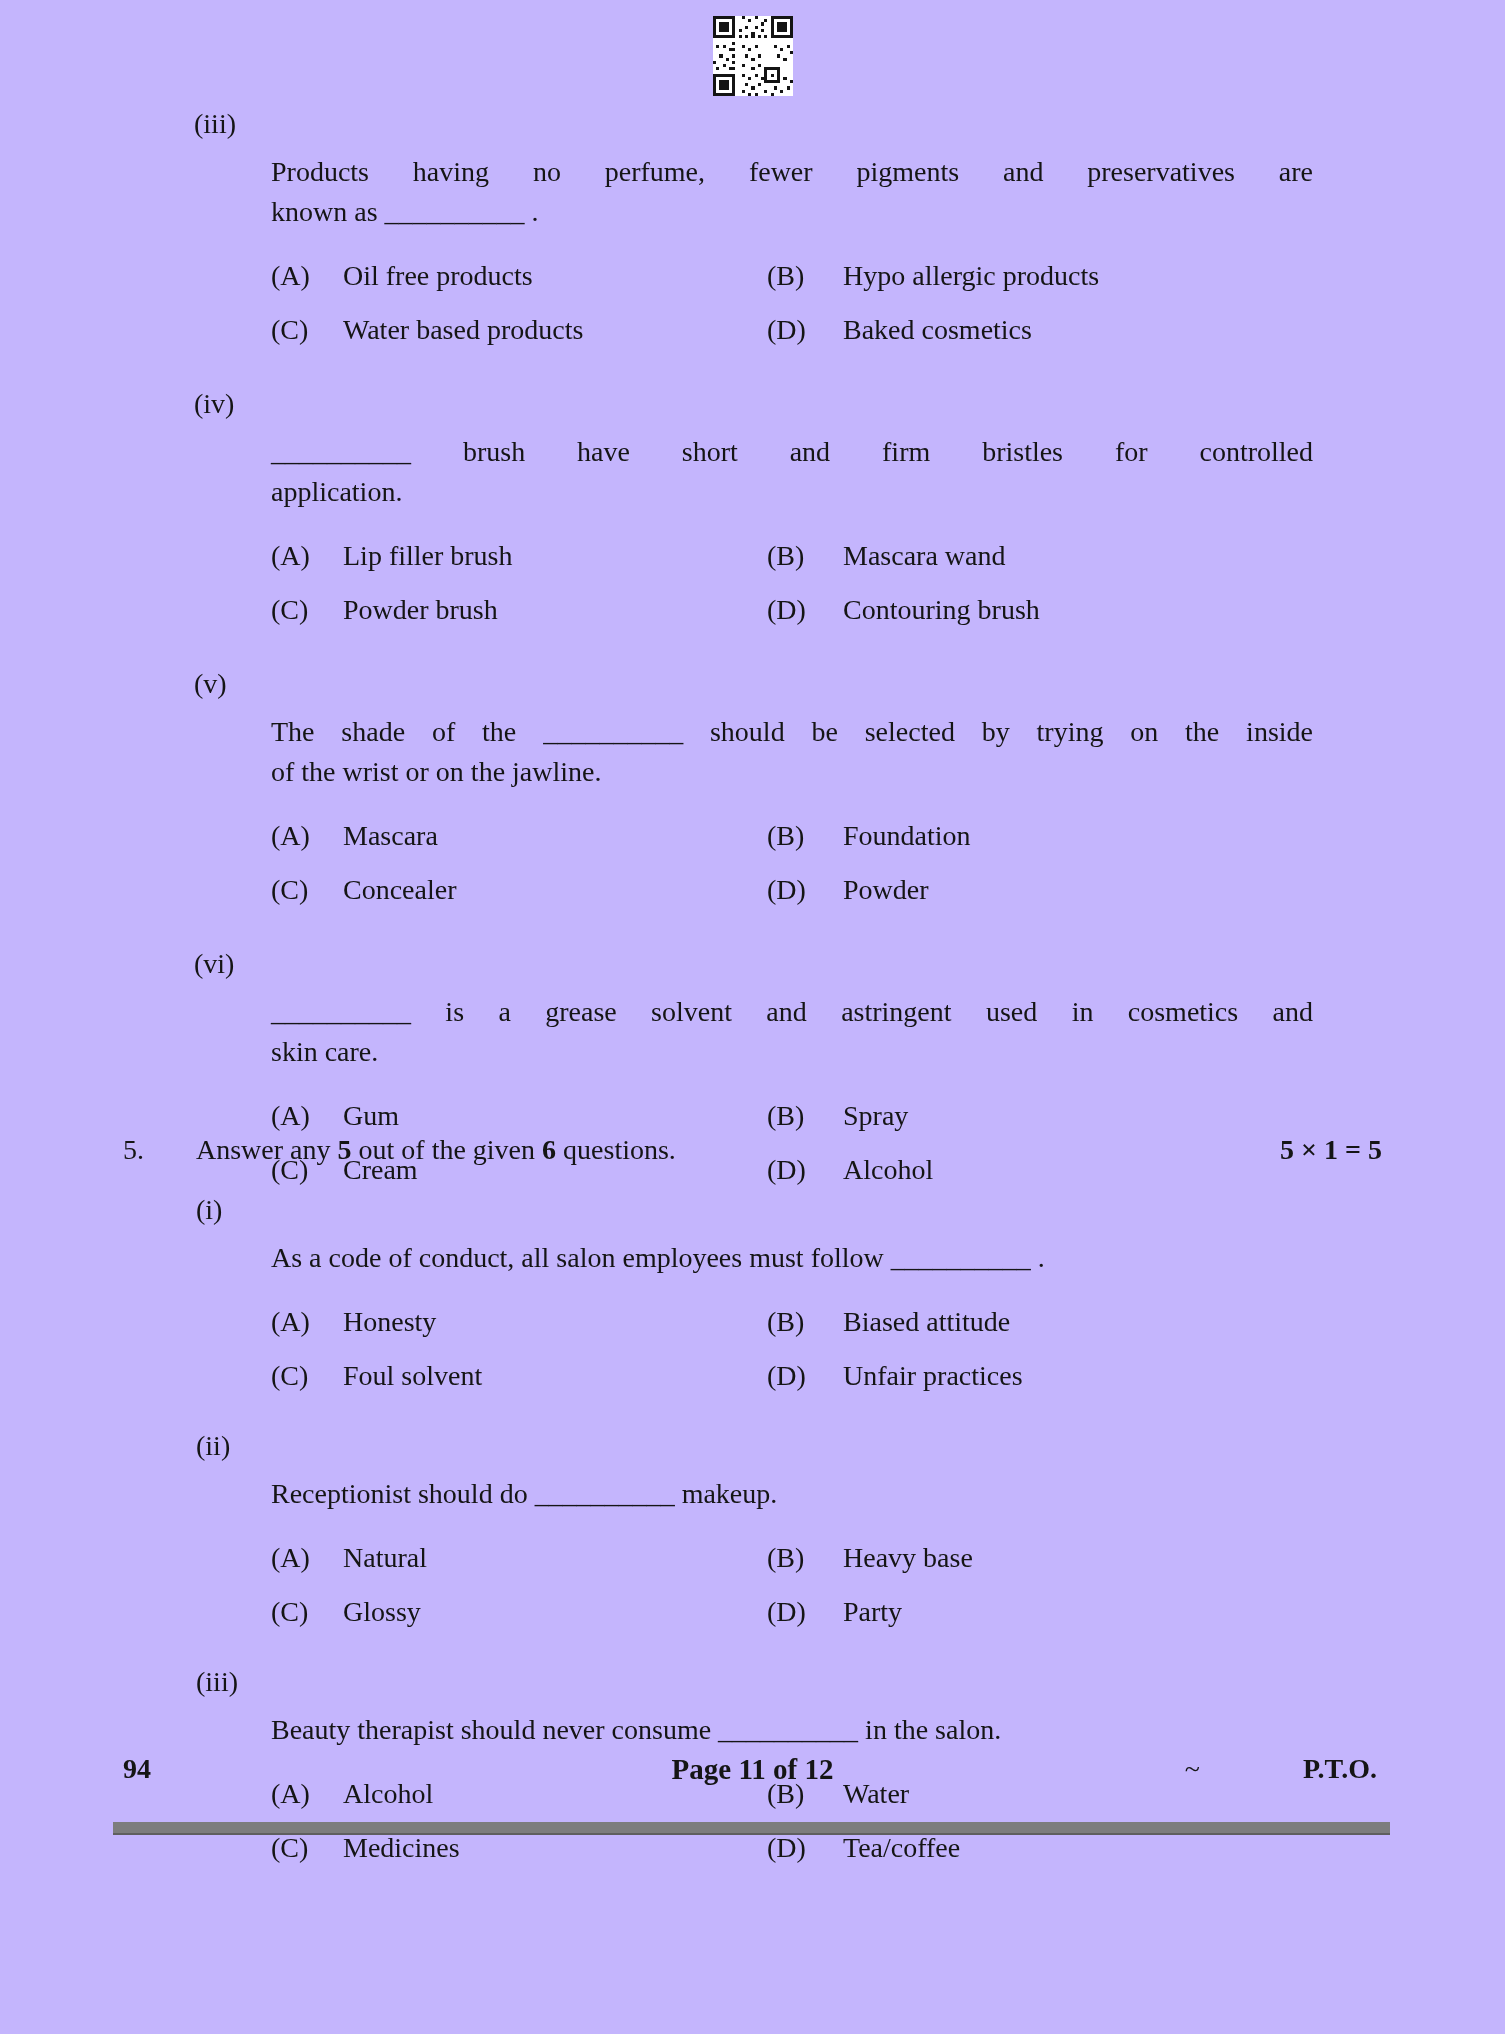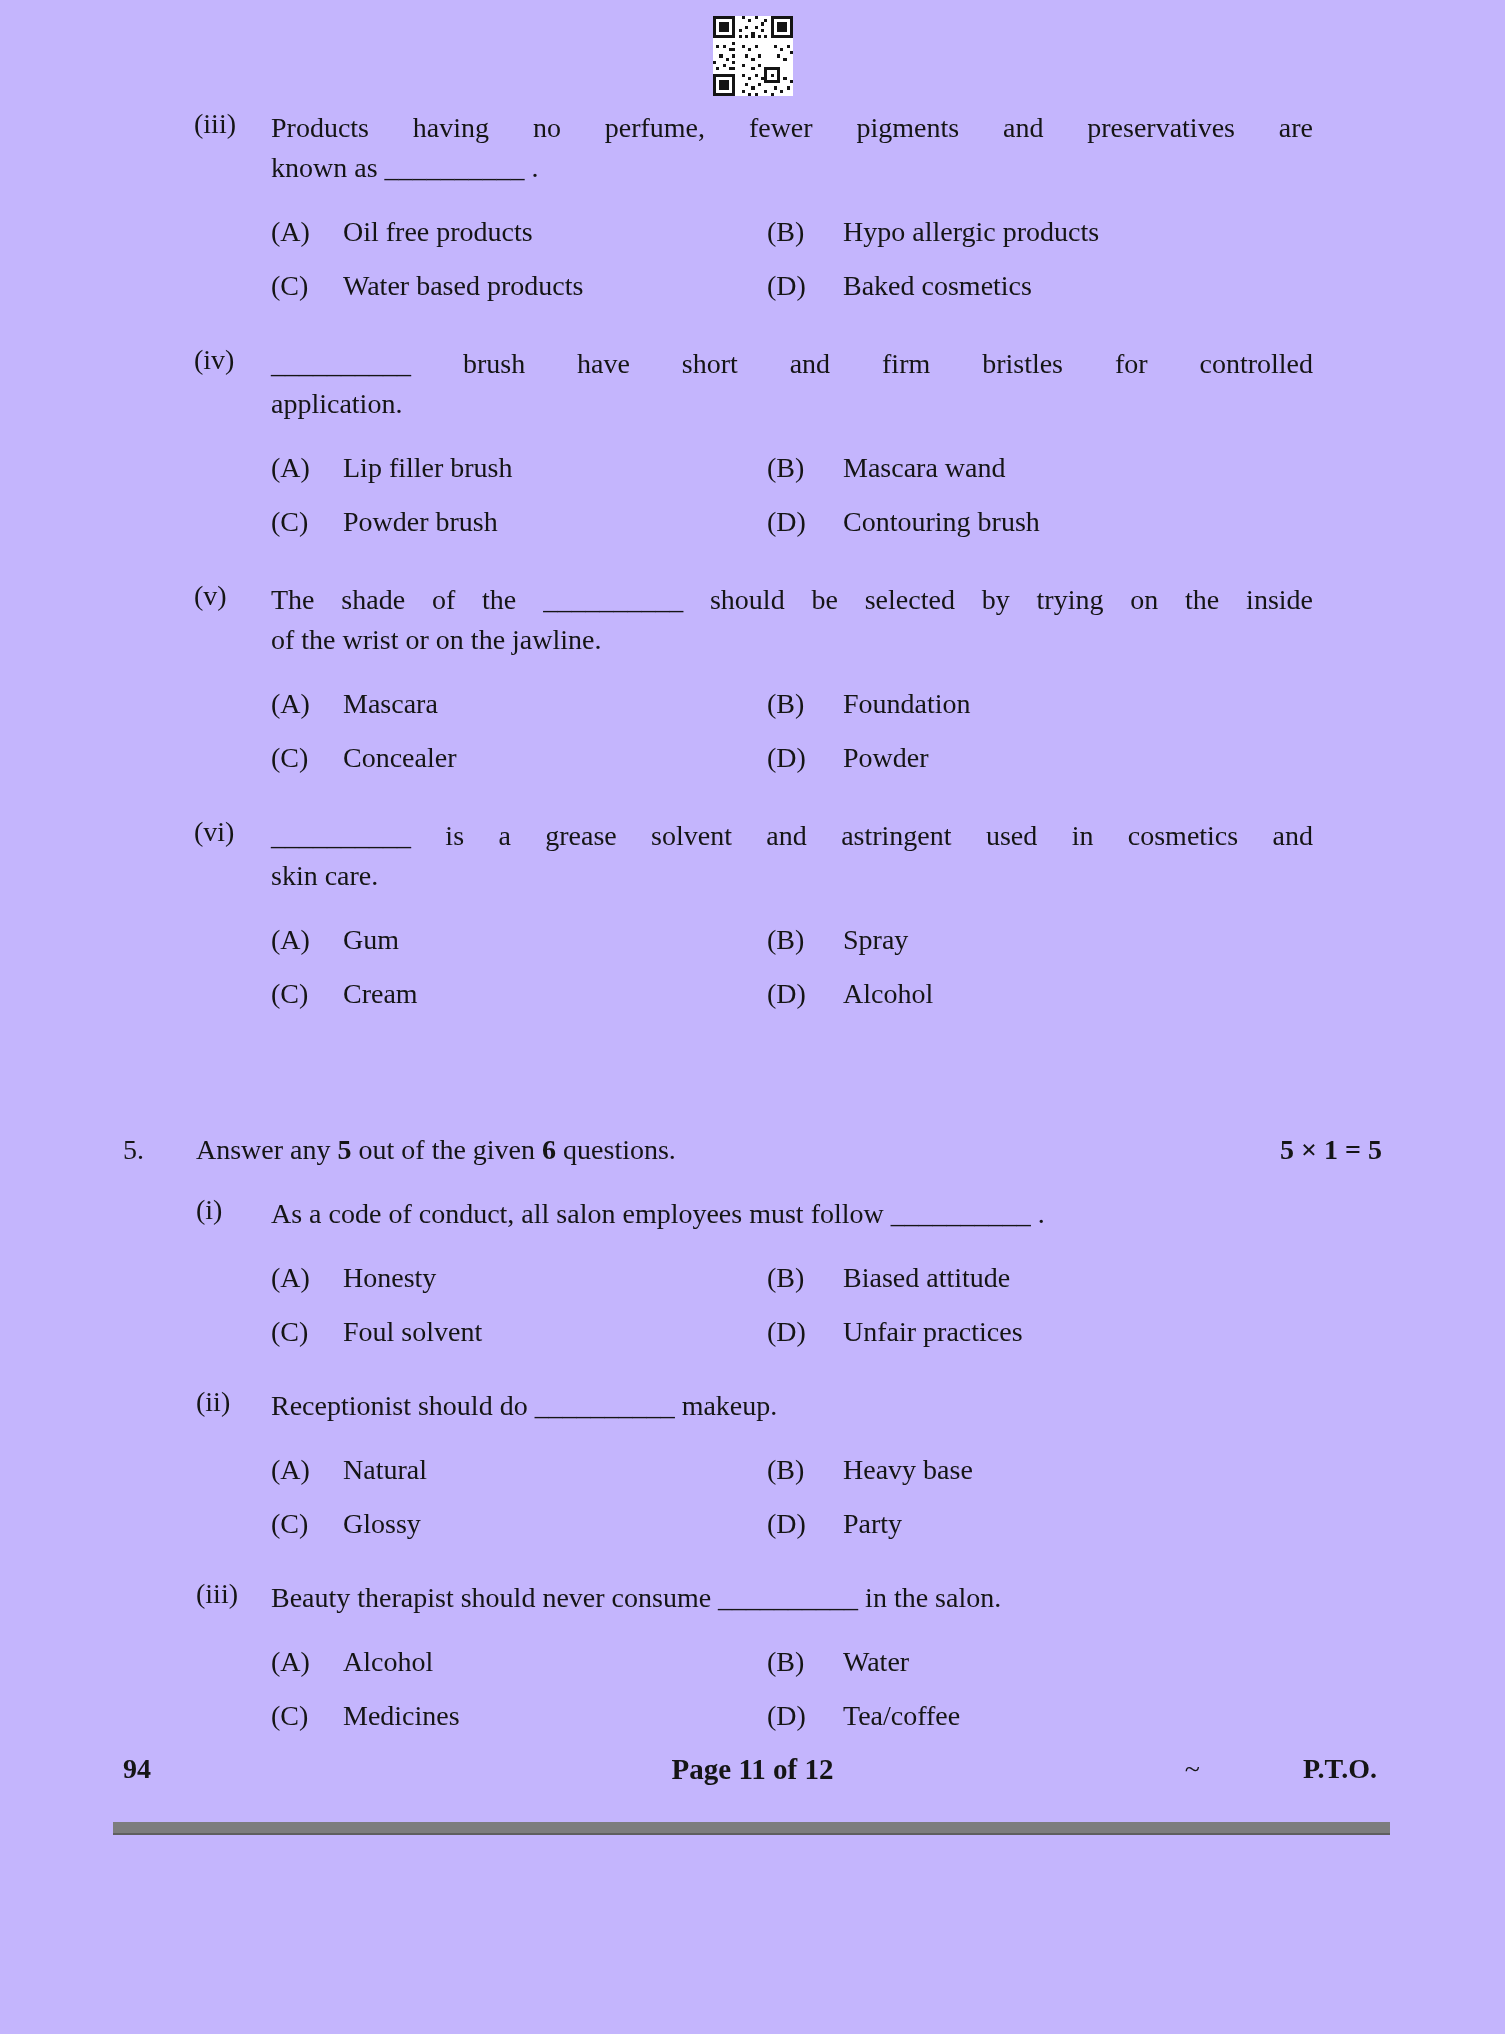--- a/index.html
+++ b/index.html
@@ -21,21 +21,21 @@
     transform: translateX(-50%);
     width: 80px;
     height: 80px;
   }
   .sec4 { position: absolute; top: 108px; left: 194px; right: 192px; }
   .sec5 { position: absolute; top: 1130px; left: 123px; right: 123px; }
 
   .q { display: flex; margin-bottom: 38px; }
   .qnum { flex: none; width: 77px; }
   .sec5 .qsub .qnum { width: 75px; }
-  .qbody { flex: 1; min-width: 0; }
+  .qbody { flex: 1; min-width: 0; margin-top: 44px; }
   .qtext { line-height: 40px; }
   .qtext .jline { text-align: justify; text-align-last: justify; }
   .opts {
     display: grid;
     grid-template-columns: 72px 424px 76px 1fr;
     row-gap: 14px;
     margin-top: 24px;
     line-height: 40px;
   }
   .q5head { position: relative; display: flex; line-height: 40px; margin-bottom: 24px; }

